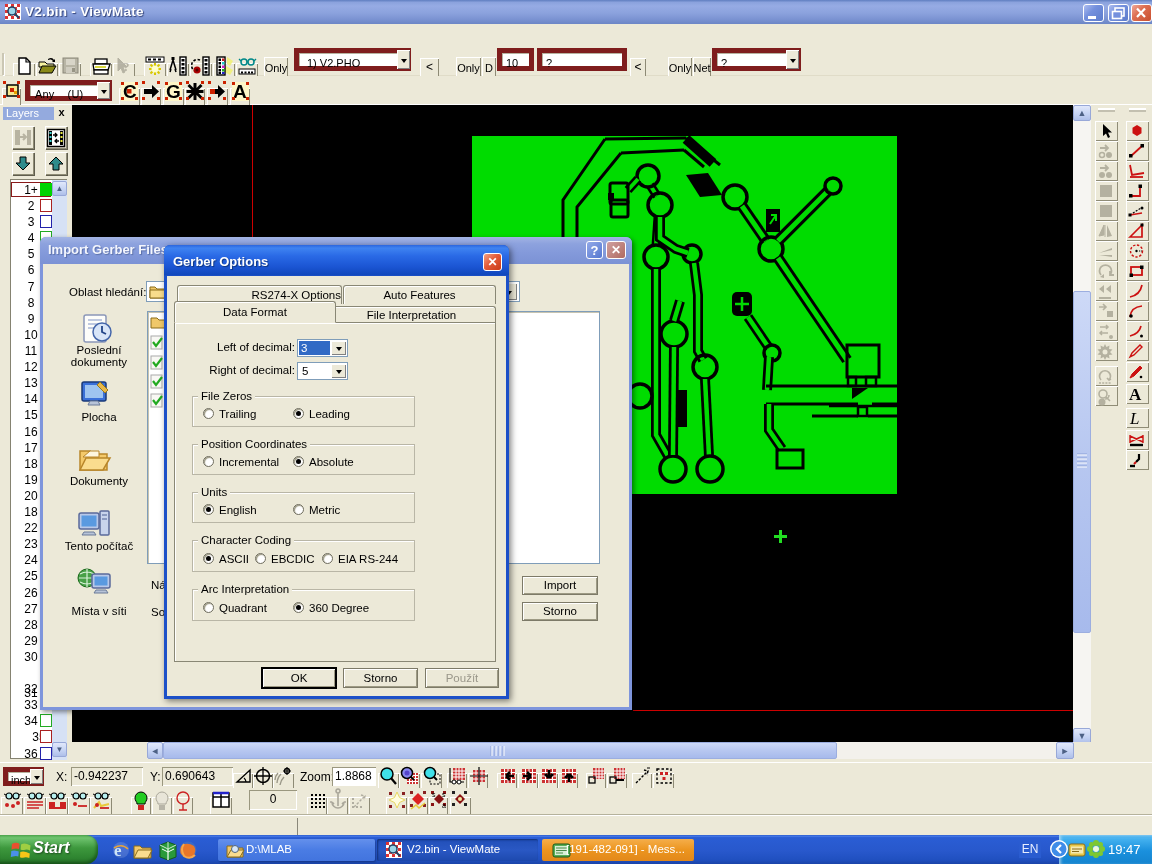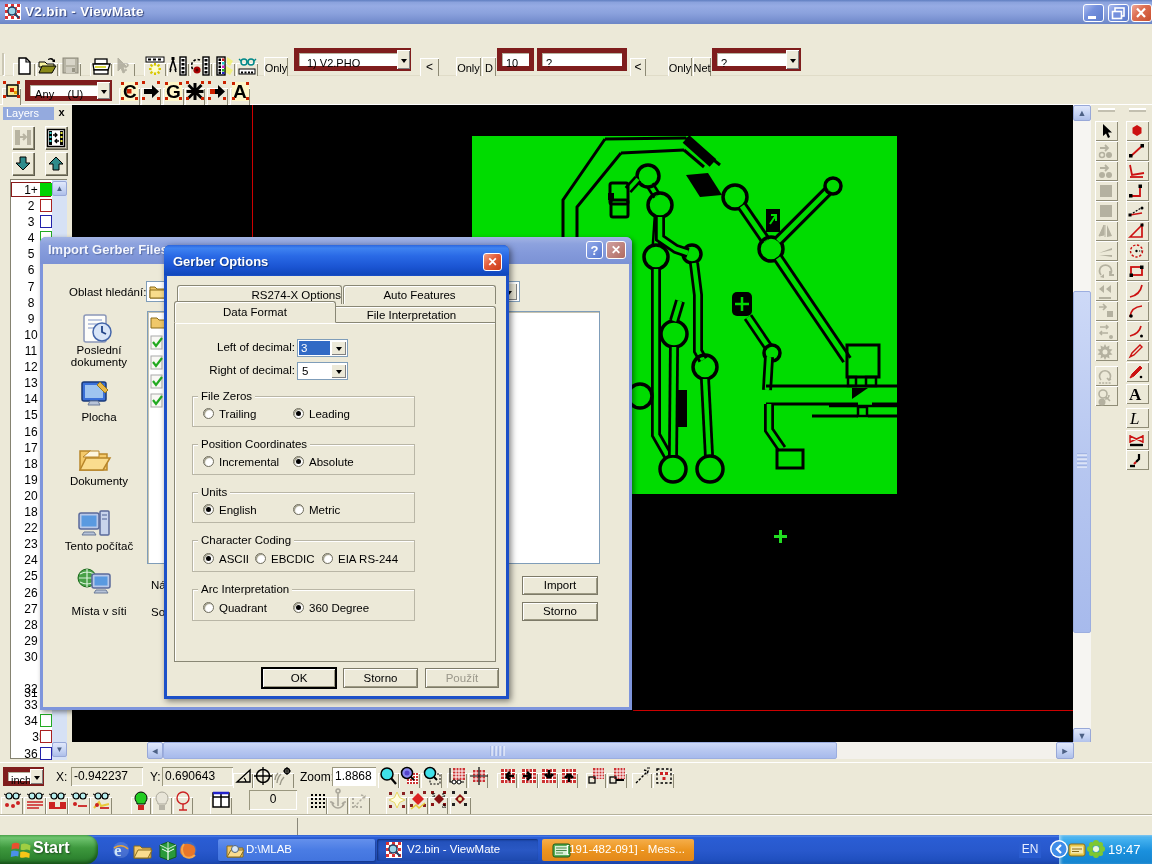--- a/index.html
+++ b/index.html
@@ -1013,21 +1013,21 @@
     </div>
 
 <div id="taskbar" class="abs">
  <div class="abs" id="startbtn" style="left:0;top:0;width:98px;height:29px;border-radius:0 12px 12px 0;background:linear-gradient(180deg,#4ca64c 0%,#6fc46f 10%,#3d983d 45%,#2e8430 80%,#266f28 100%);box-shadow:inset -2px -2px 3px rgba(0,40,0,.4)">
   <svg class="abs" style="left:10px;top:4px" width="22" height="21" viewBox="0 0 22 21">
    <path d="M2,5 Q5,3 8,4 Q9,4.5 9.5,5 L9,10 Q6,9 3,10 Q2.5,10 1.5,10.5 Z" fill="#e8502f"></path>
    <path d="M11,5.5 Q14,4 17,5 Q19,5.5 20.5,6.5 L20,11.5 Q17,10 14,11 Q12,11.2 10.5,10.5 Z" fill="#9fce42"></path>
    <path d="M1.3,12 Q4,11 7,12 Q8,12.2 8.8,12.5 L8.3,17.5 Q6,16.5 3,17.5 Q2,17.7 0.8,18 Z" fill="#4a90e8"></path>
    <path d="M10.3,13 Q13,12 16,13 Q18,13.5 19.8,14.5 L19.3,19 Q16,17.8 13,18.8 Q11.5,19 10,18.3 Z" fill="#f5c618"></path>
   </svg>
-  <div class="abs" style="left:33px;top:4px;color:#fff;font-size:16px;font-weight:bold;text-shadow:1px 1px 2px #1c4a1c">Start</div>
+  <div class="abs" style="left:33px;top:4px;color:#fff;font-size:16px;font-weight:bold;font-style:italic;text-shadow:1px 1px 2px #1c4a1c">Start</div>
  </div>
   <svg id="qlicons" class="abs" style="left:106px;top:4px" width="95" height="22" viewBox="0 0 95 22">
 <g transform="translate(6,1)">
           <circle cx="9" cy="10" r="8" fill="#fff" opacity="0.15"></circle>
           <text x="2" y="16" font-size="17" font-weight="bold" fill="#cde4f7" font-family="Liberation Serif">e</text>
           <path d="M2,8 q8,-5 14,1" stroke="#e8a43a" stroke-width="1.6" fill="none"></path>
         </g>
 <g transform="translate(27,2)">
           <path d="M1,5 h6 l2,2 h9 v10 h-17 z" fill="#f4c96a" stroke="#8a6d1a"></path>
           <path d="M1,17 l4,-8 h14 l-4,8 z" fill="#fadc8e" stroke="#8a6d1a"></path>

